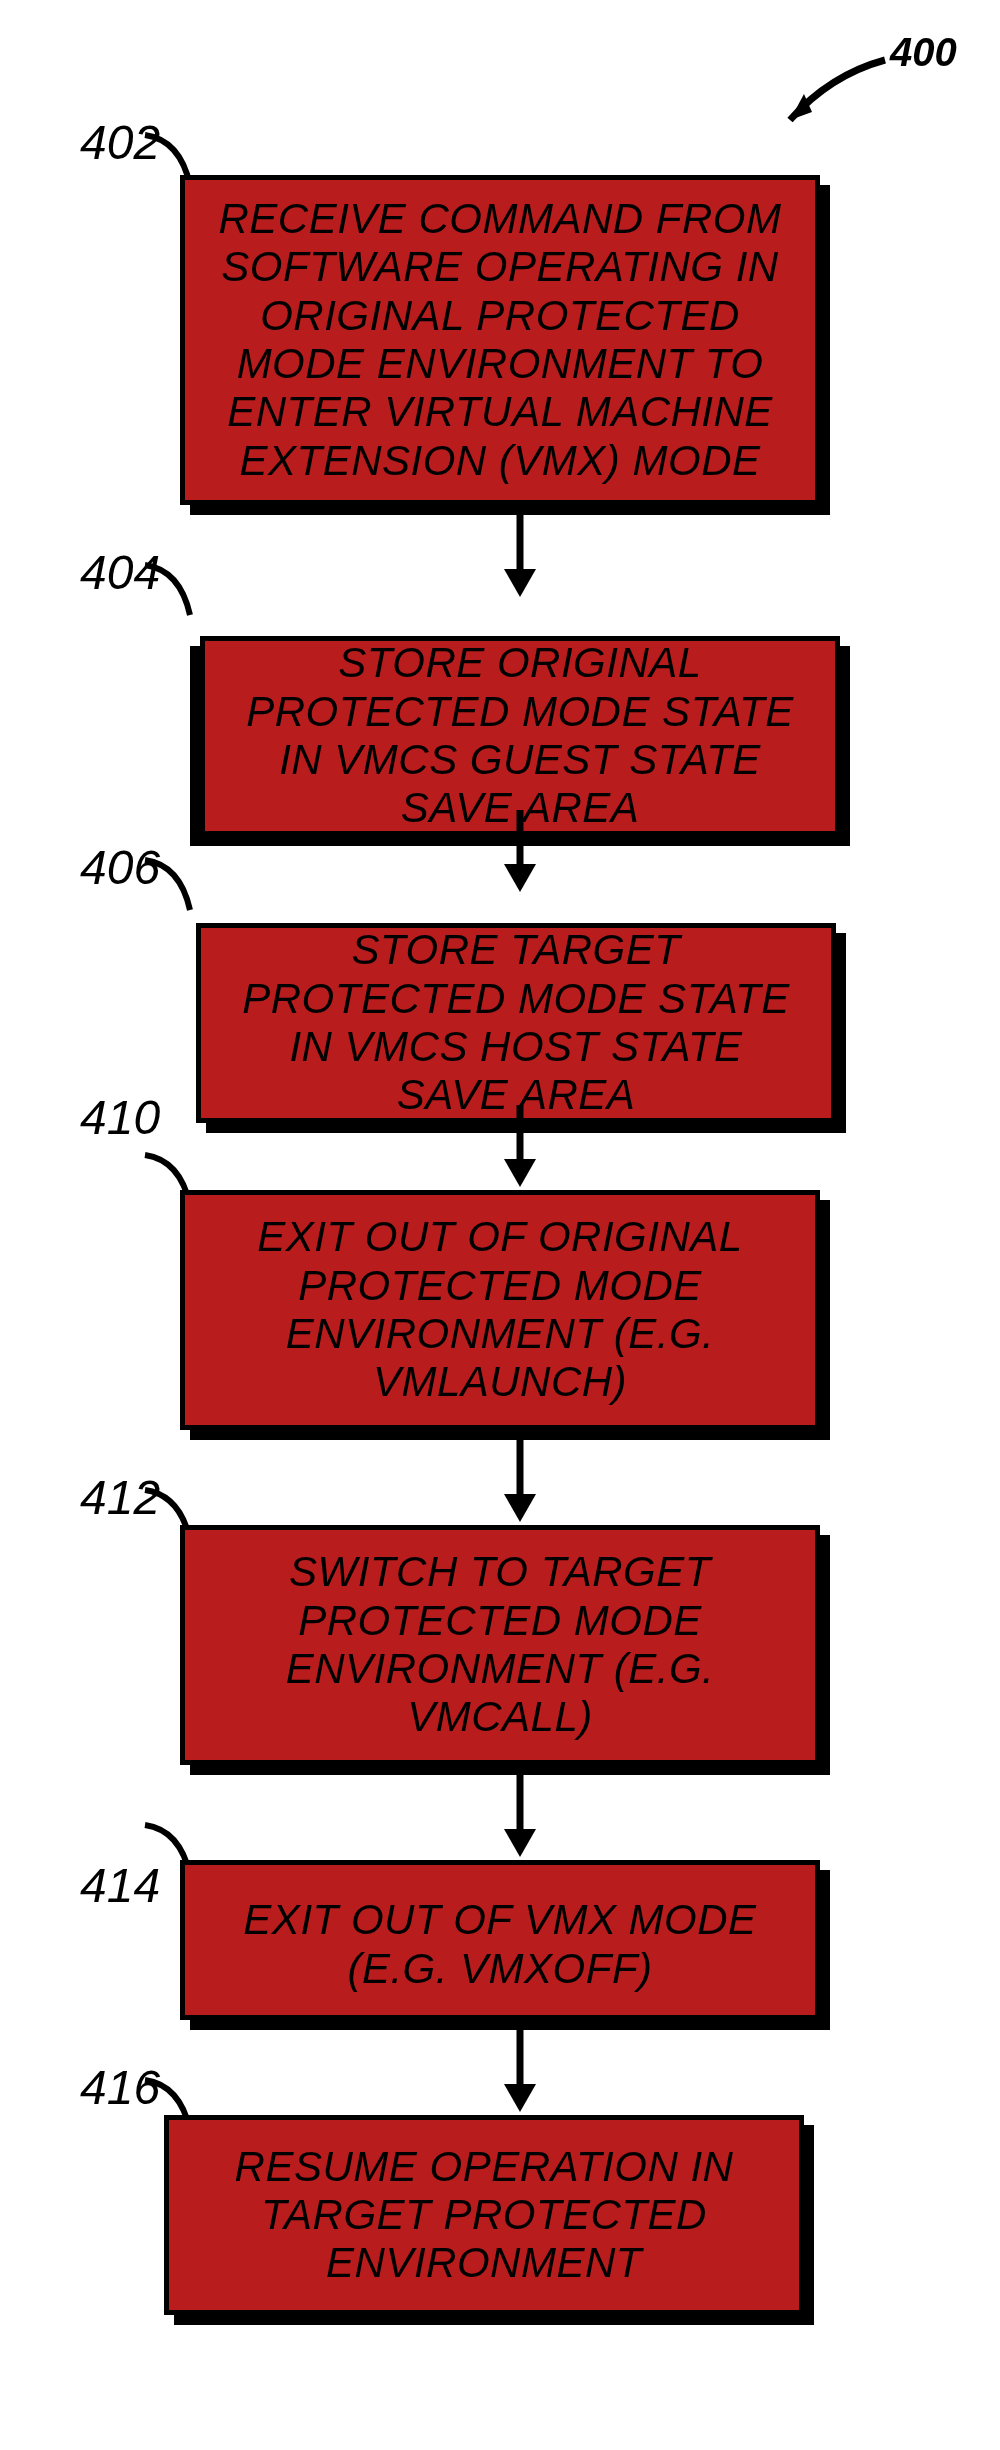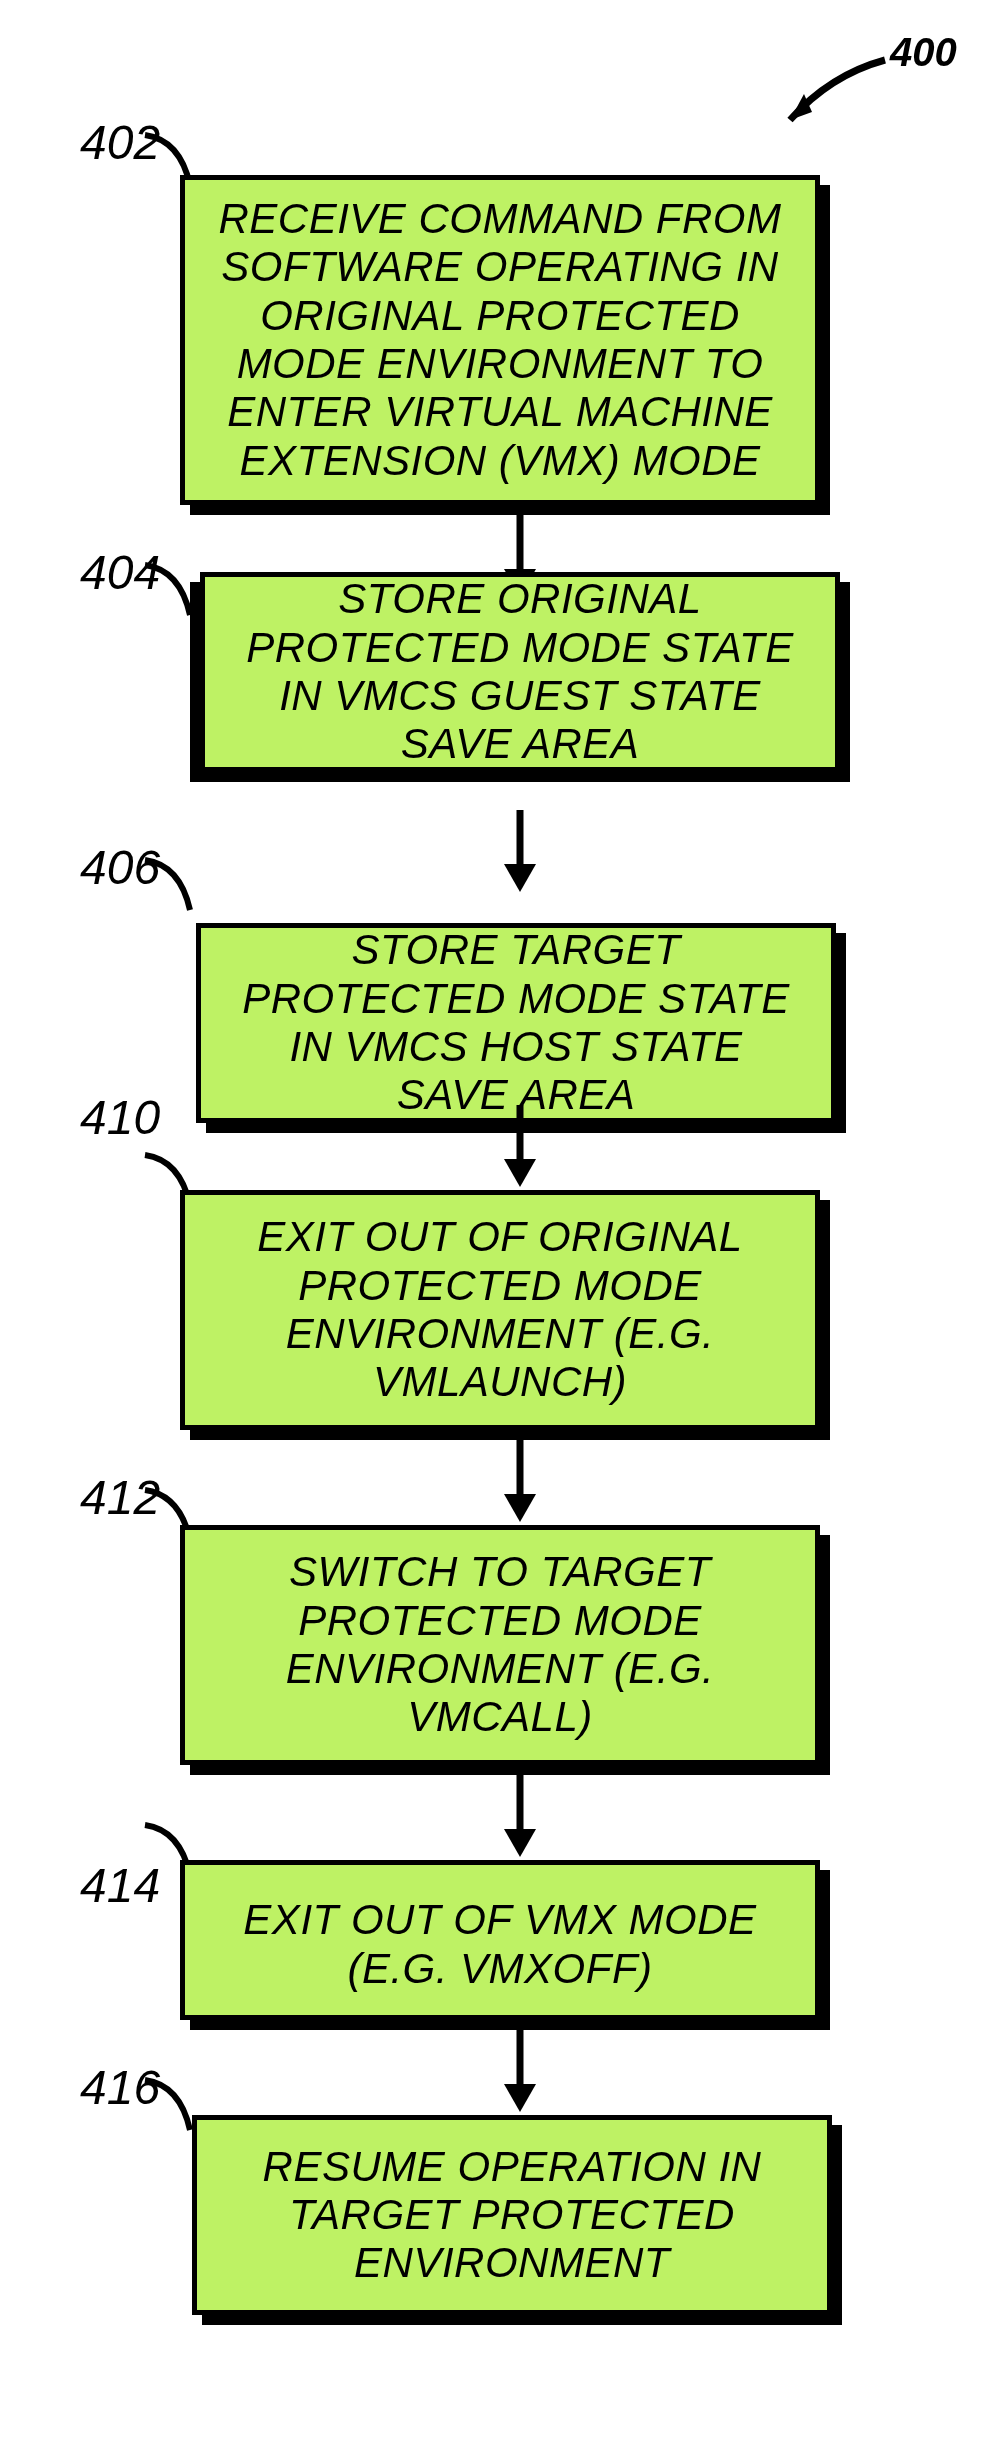--- a/index.html
+++ b/index.html
@@ -45,21 +45,21 @@
     position: absolute;
     left: 10px;
     top: 10px;
     width: 100%;
     height: 100%;
     background: #000;
   }
   .box {
     position: relative;
     width: 100%;
-    background: #bef264;
+    background: #b91c1c;
     border: 5px solid #000;
     box-sizing: border-box;
     display: flex;
     align-items: center;
     justify-content: center;
     padding: 22px 28px;
     text-align: center;
     font-style: italic;
     font-size: 42px;
     line-height: 1.15;
@@ -104,21 +104,21 @@
       <path d="M0 82 L-16 54 L16 54 Z" fill="#000"></path>
     </svg>
   </div>
 
   <div class="step-label" style="left:80px; top:545px;">404</div>
   <div class="hook" style="left:140px; top:560px;">
     <svg width="80" height="60" viewBox="0 0 80 60">
       <path d="M5 5 Q 40 10 50 55" fill="none" stroke="#000" stroke-width="6"></path>
     </svg>
   </div>
-  <div class="box-wrap" style="left:180px; top:572px; height:200px;padding-left:20px;">
+  <div class="box-wrap" style="left:180px; top:636px; height:200px;padding-left:20px;">
     <div class="shadow" style="height:200px;"></div>
     <div class="box" style="height:200px;">
       <span>STORE ORIGINAL PROTECTED MODE STATE IN VMCS GUEST STATE SAVE AREA</span>
     </div>
   </div>
 
   <div class="connector" style="top:810px;">
     <svg width="40" height="85" viewBox="-20 0 40 85">
       <line x1="0" y1="0" x2="0" y2="60" stroke="#000" stroke-width="7"></line>
       <path d="M0 82 L-16 54 L16 54 Z" fill="#000"></path>
@@ -204,20 +204,20 @@
       <path d="M0 82 L-16 54 L16 54 Z" fill="#000"></path>
     </svg>
   </div>
 
   <div class="step-label" style="left:80px; top:2060px;">416</div>
   <div class="hook" style="left:140px; top:2075px;">
     <svg width="80" height="60" viewBox="0 0 80 60">
       <path d="M5 5 Q 40 10 50 55" fill="none" stroke="#000" stroke-width="6"></path>
     </svg>
   </div>
-  <div class="box-wrap" style="left:192px; top:2115px; height:200px;">
+  <div class="box-wrap" style="left:164px; top:2115px; height:200px;">
     <div class="shadow" style="height:200px;"></div>
     <div class="box" style="height:200px;">
       <span>RESUME OPERATION IN TARGET PROTECTED ENVIRONMENT</span>
     </div>
   </div>
 
 </div>
 
 </body></html>

